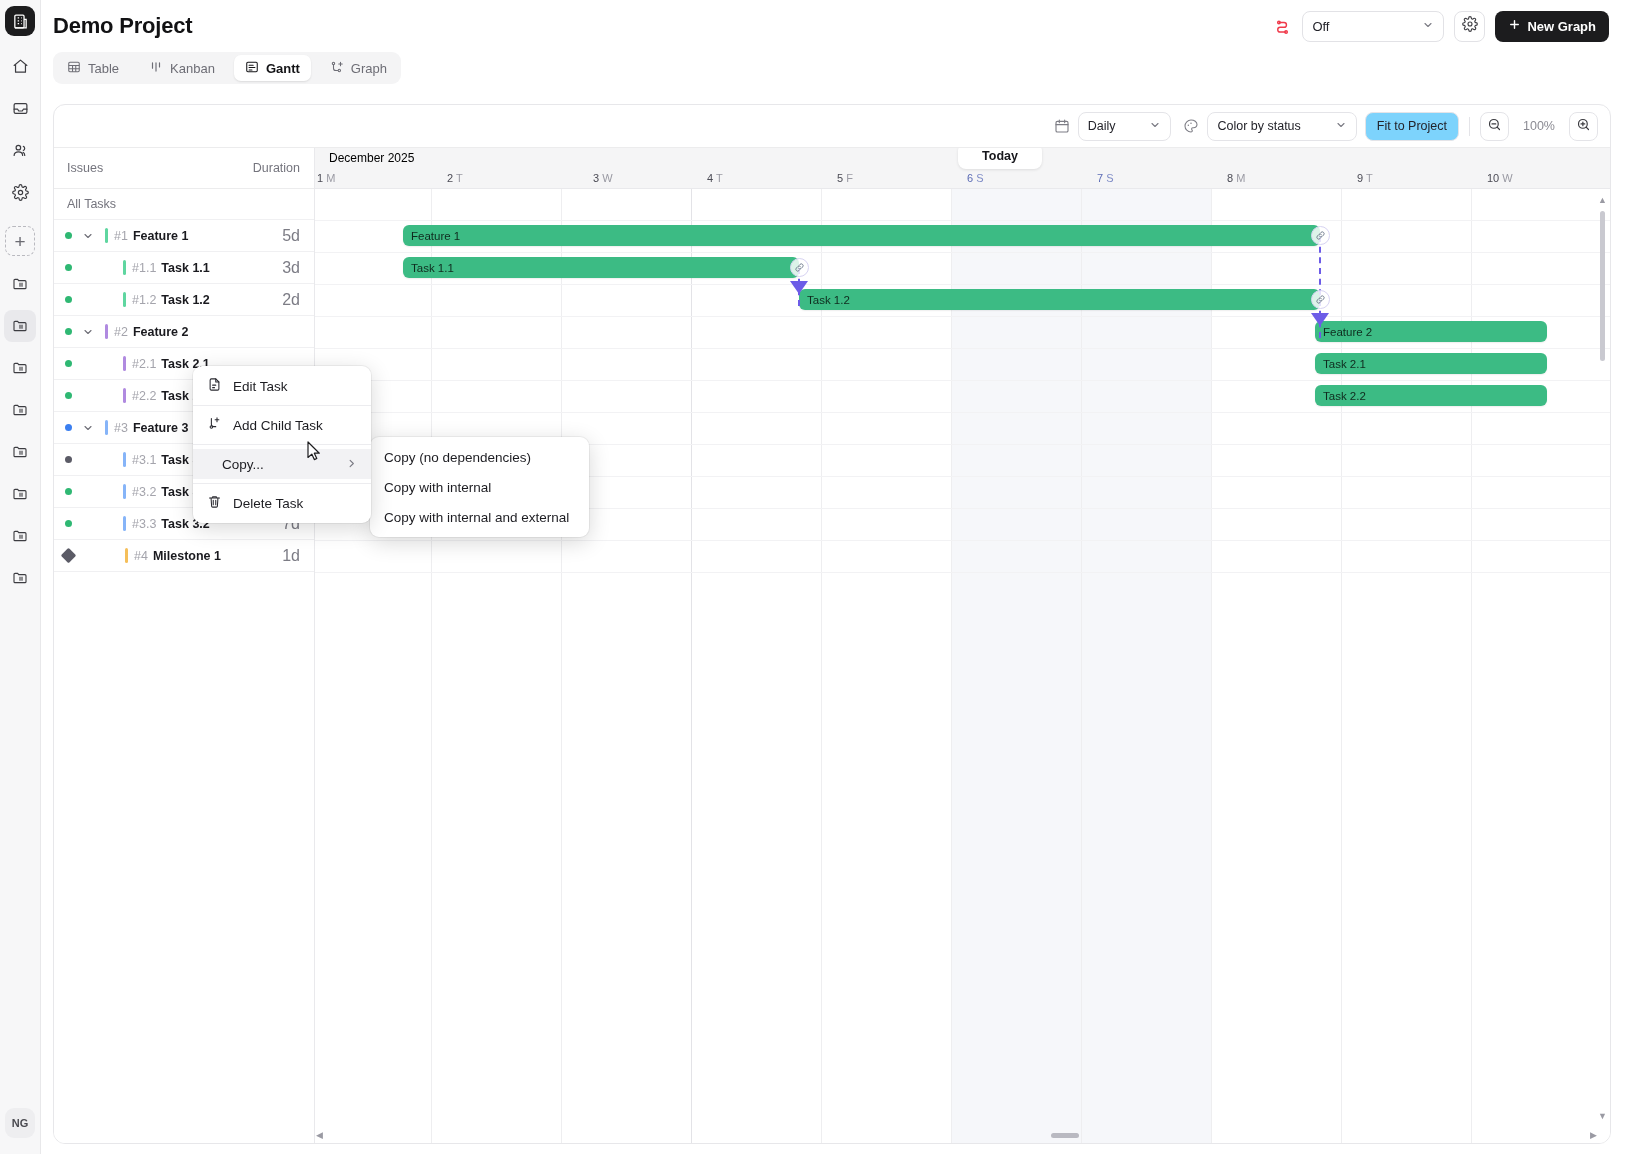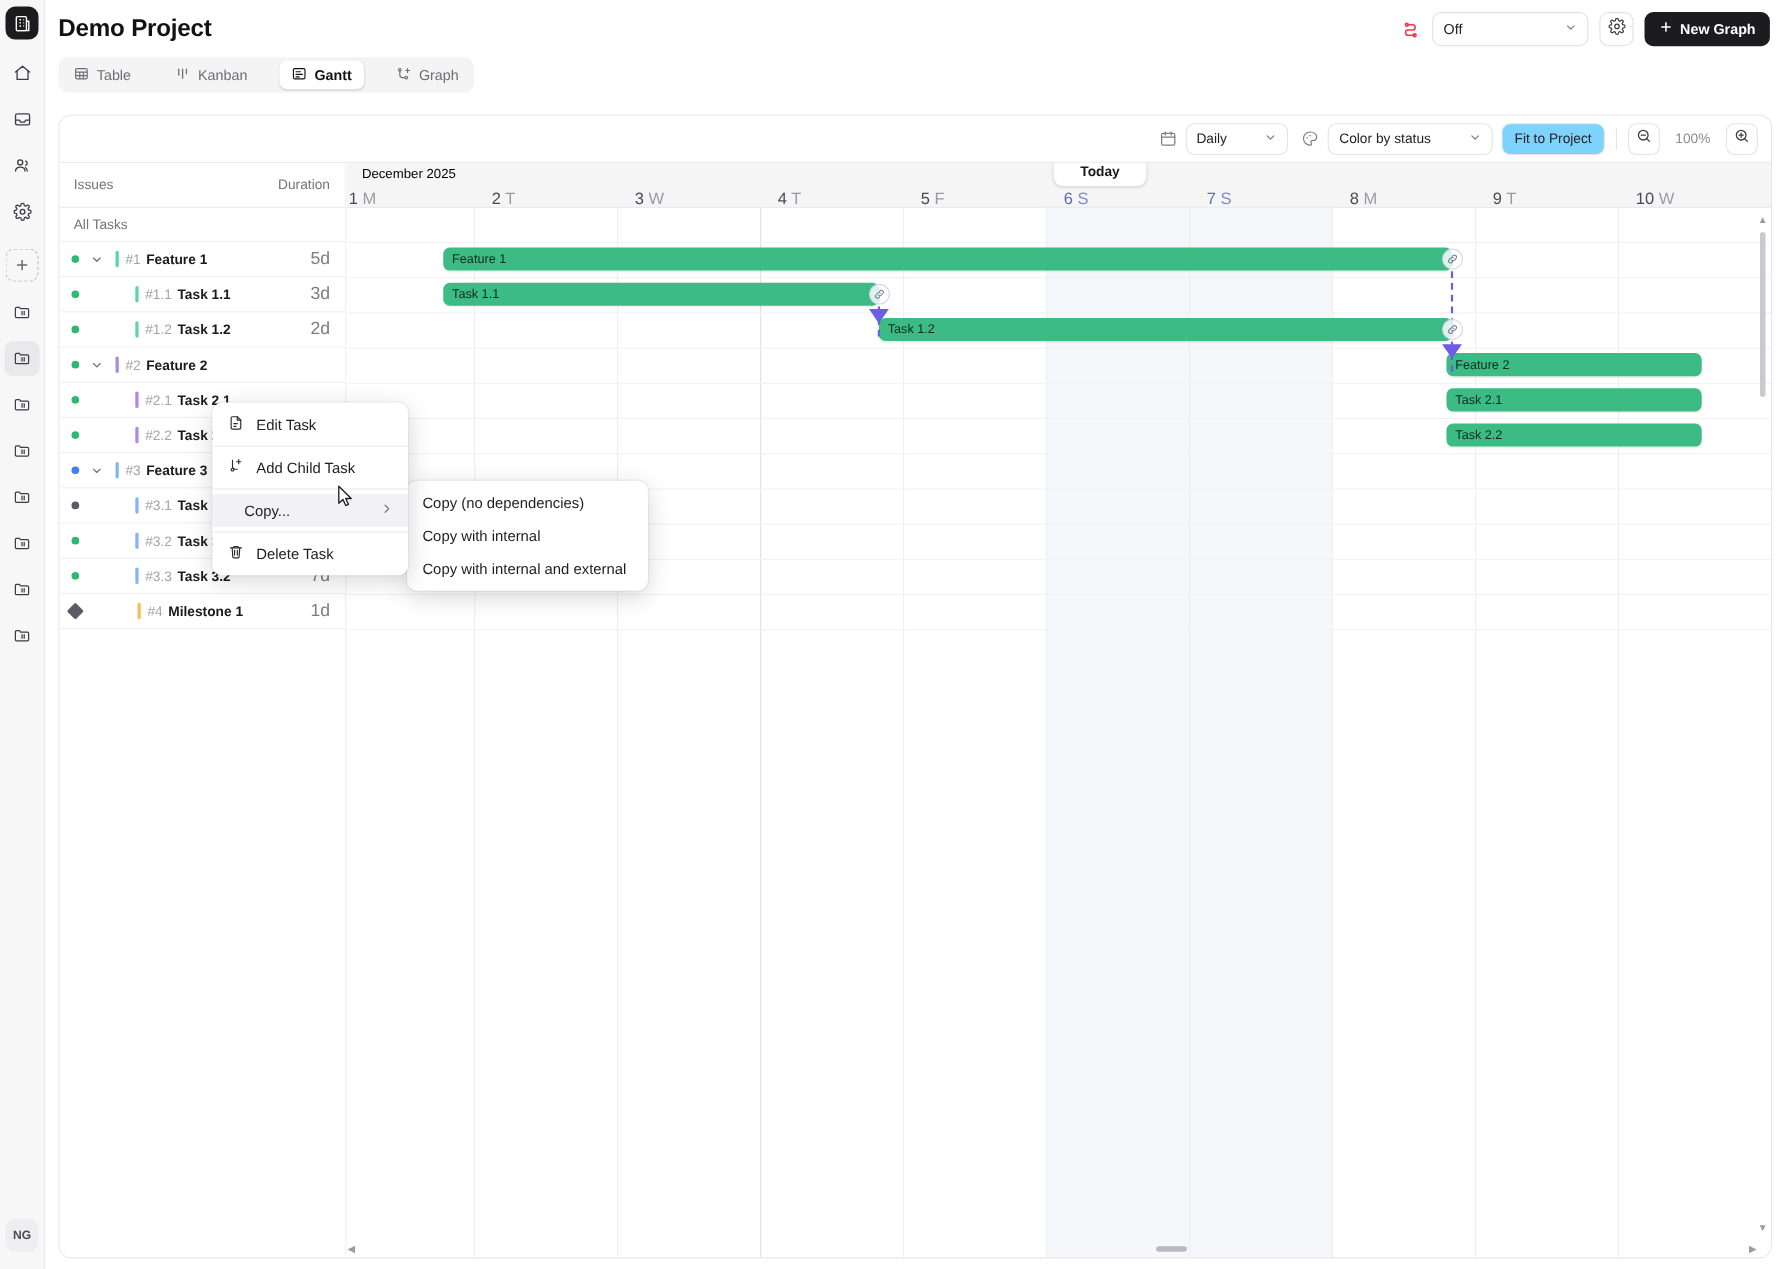--- a/index.html
+++ b/index.html
@@ -65,21 +65,21 @@
     color:#3d3d42; cursor:pointer;
   }
   .new-task {
     height: 31px; padding: 0 13px; border-radius: 8px; background:#1c1c1e; color:#fff;
     display:flex; align-items:center; gap:6px; font-size:13px; font-weight:600; cursor:pointer;
   }
 
   
   .tabsbar { height: 40px; padding-left: 12px; display:flex; align-items:flex-start; }
   .tabs {
-    display:flex; gap:18px; background:#f4f4f5; border-radius: 9px; padding: 3px;
+    display:flex; gap:8px; background:#f4f4f5; border-radius: 9px; padding: 3px;
   }
   .tab {
     display:flex; align-items:center; gap:7px;
     height: 26px; padding: 0 11px; border-radius:7px;
     font-size: 13px; color:#6d6d75; cursor:pointer; font-weight:500;
   }
   .tab.active { background:#fff; color:#131316; font-weight:600;
     box-shadow: 0 1px 2px rgba(0,0,0,.10); }
 
   
@@ -158,21 +158,21 @@
   }
   .today-pill {
     position:absolute; left: 643px; top:-5px; width:84px; height:26px;
     background:#fff; border-radius: 8px; display:flex; align-items:center;
     justify-content:center; font-size:12.5px; font-weight:600; color:#17171c;
     box-shadow: 0 1px 3px rgba(0,0,0,.10); cursor:pointer; z-index:4;
   }
   .tl-days { height: 19px; position:relative; background:#f5f5f6;
     border-bottom:1px solid #e9e9ec; }
   .daylabel {
-    position:absolute; top:2px; font-size:15px; color:#4b4b55; white-space:nowrap;
+    position:absolute; top:2px; font-size:11px; color:#4b4b55; white-space:nowrap;
   }
   .daylabel .dw { color:#9a9aa3; }
   .daylabel.weekend { color:#5b6bb5; }
   .daylabel.weekend .dw { color:#7f8cc7; }
 
   .tl-grid { position:absolute; left:0; right:0; top:41px; bottom:0; }
   .vline { position:absolute; top:0; bottom:0; width:1px; background:#eeeef0; }
   .weekend-band { position:absolute; top:0; bottom:0; background:#f6f7fa; }
   .today-line { position:absolute; top:0; bottom:0; width:1px; background:#e3e3e7; }
 
@@ -605,21 +605,21 @@
         </div>
 
         <div class="timeline">
           <div class="tl-month">
             <span class="mlabel">December 2025</span>
             <div class="today-pill">Today</div>
           </div>
           <div class="tl-days" id="day-headers">
               <div class="daylabel" style="left: 2px;">1 <span class="dw">M</span></div>
               <div class="daylabel" style="left: 132px;">2 <span class="dw">T</span></div>
-              <div class="daylabel" style="left: 262px;">3 <span class="dw">W</span></div>
+              <div class="daylabel" style="left: 278px;">3 <span class="dw">W</span></div>
               <div class="daylabel" style="left: 392px;">4 <span class="dw">T</span></div>
               <div class="daylabel" style="left: 522px;">5 <span class="dw">F</span></div>
               <div class="daylabel weekend" style="left: 652px;">6 <span class="dw">S</span></div>
               <div class="daylabel weekend" style="left: 782px;">7 <span class="dw">S</span></div>
               <div class="daylabel" style="left: 912px;">8 <span class="dw">M</span></div>
               <div class="daylabel" style="left: 1042px;">9 <span class="dw">T</span></div>
               <div class="daylabel" style="left: 1172px;">10 <span class="dw">W</span></div>
             </div>
           <div class="tl-grid" id="tl-grid">
               <div class="vline" style="left: 116px;"></div>

